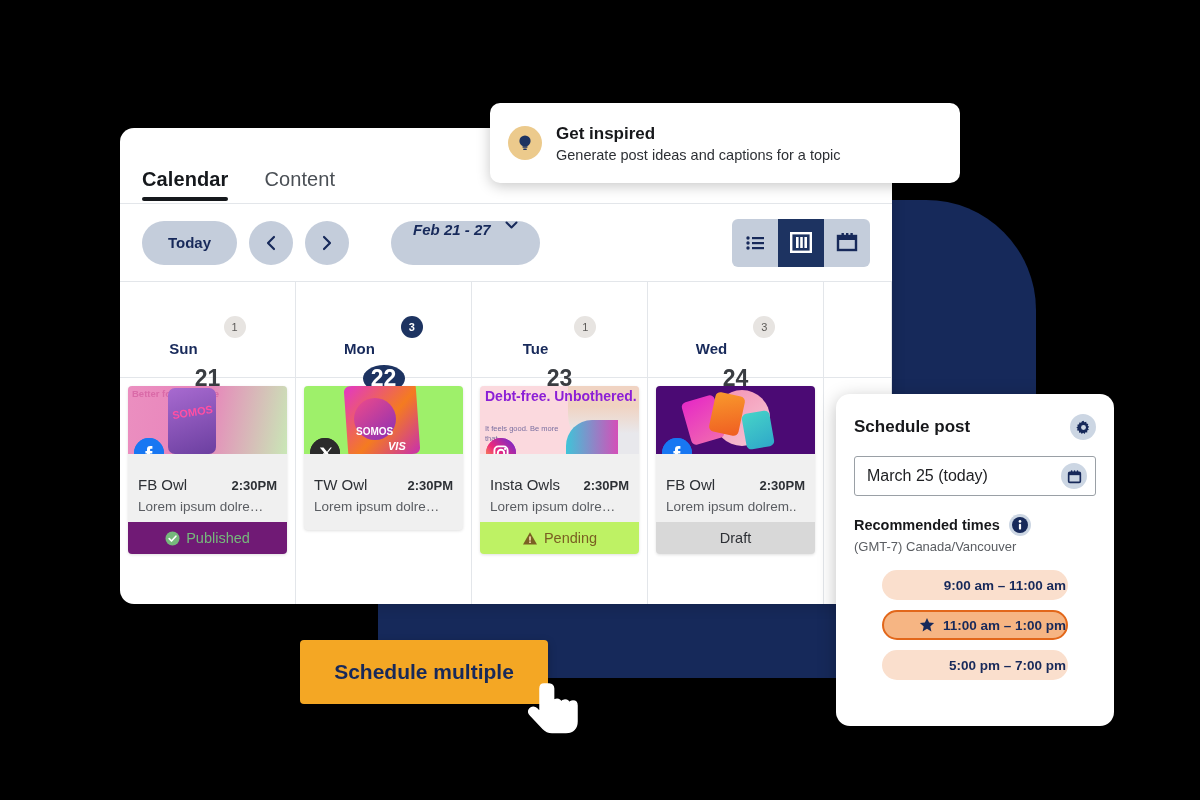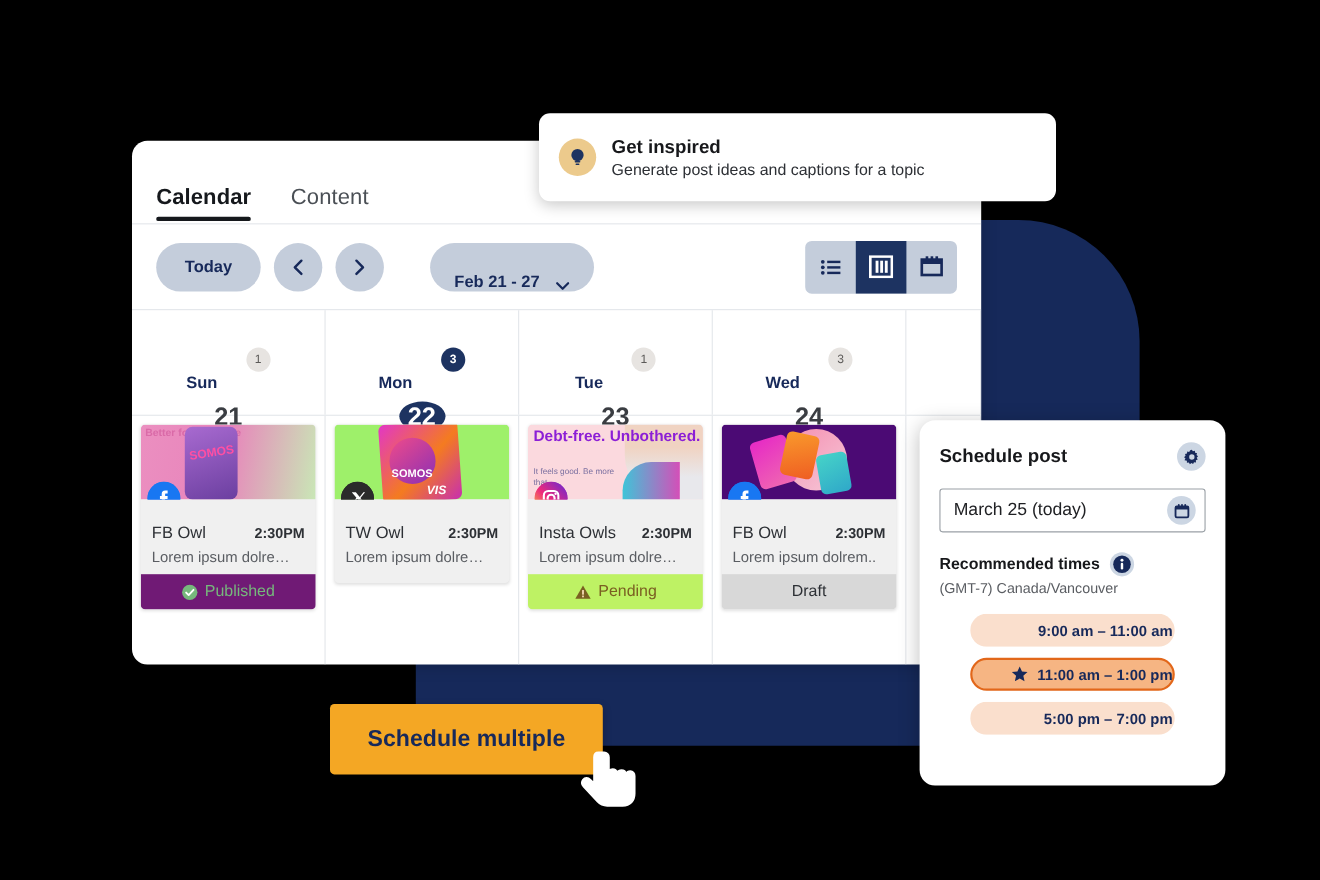--- a/index.html
+++ b/index.html
@@ -93,22 +93,23 @@
   .range-pill {
     background: #c4cddb;
     color: #17295a;
     font-weight: 700;
     font-size: 15px;
     border: none;
     border-radius: 22px;
     height: 44px;
     padding: 0 22px;
     margin-left: 30px;
-    display: flex; align-items: flex-end; gap: 14px;
-    cursor: pointer;
+    display: flex; align-items: flex-start; gap: 14px;
+    cursor: pointer;
+    font-style: italic;
   }
   .viewtoggle {
     margin-left: auto;
     background: #c4cddb;
     border-radius: 6px;
     height: 48px;
     display: flex;
     align-items: center;
     padding: 0;
     overflow: hidden;
@@ -209,21 +210,21 @@
     background: #ecca8c;
     display: flex; align-items: center; justify-content: center;
     flex: 0 0 34px;
   }
   .inspire-title { font-size: 17px; font-weight: 700; color: #17181b; }
   .inspire-sub { font-size: 14.5px; color: #2d3035; margin-top: 3px; }
 
   
   .schedule {
     position: absolute;
-    left: 836px; top: 382px;
+    left: 836px; top: 394px;
     width: 278px; height: 332px;
     background: #fff;
     border-radius: 14px;
     box-shadow: 0 4px 18px rgba(0,0,0,.25);
     padding: 20px 18px;
     z-index: 7;
   }
   .sched-head { display: flex; align-items: center; justify-content: space-between; }
   .sched-title { font-size: 17px; font-weight: 700; color: #17181b; }
   .iconcirc {

